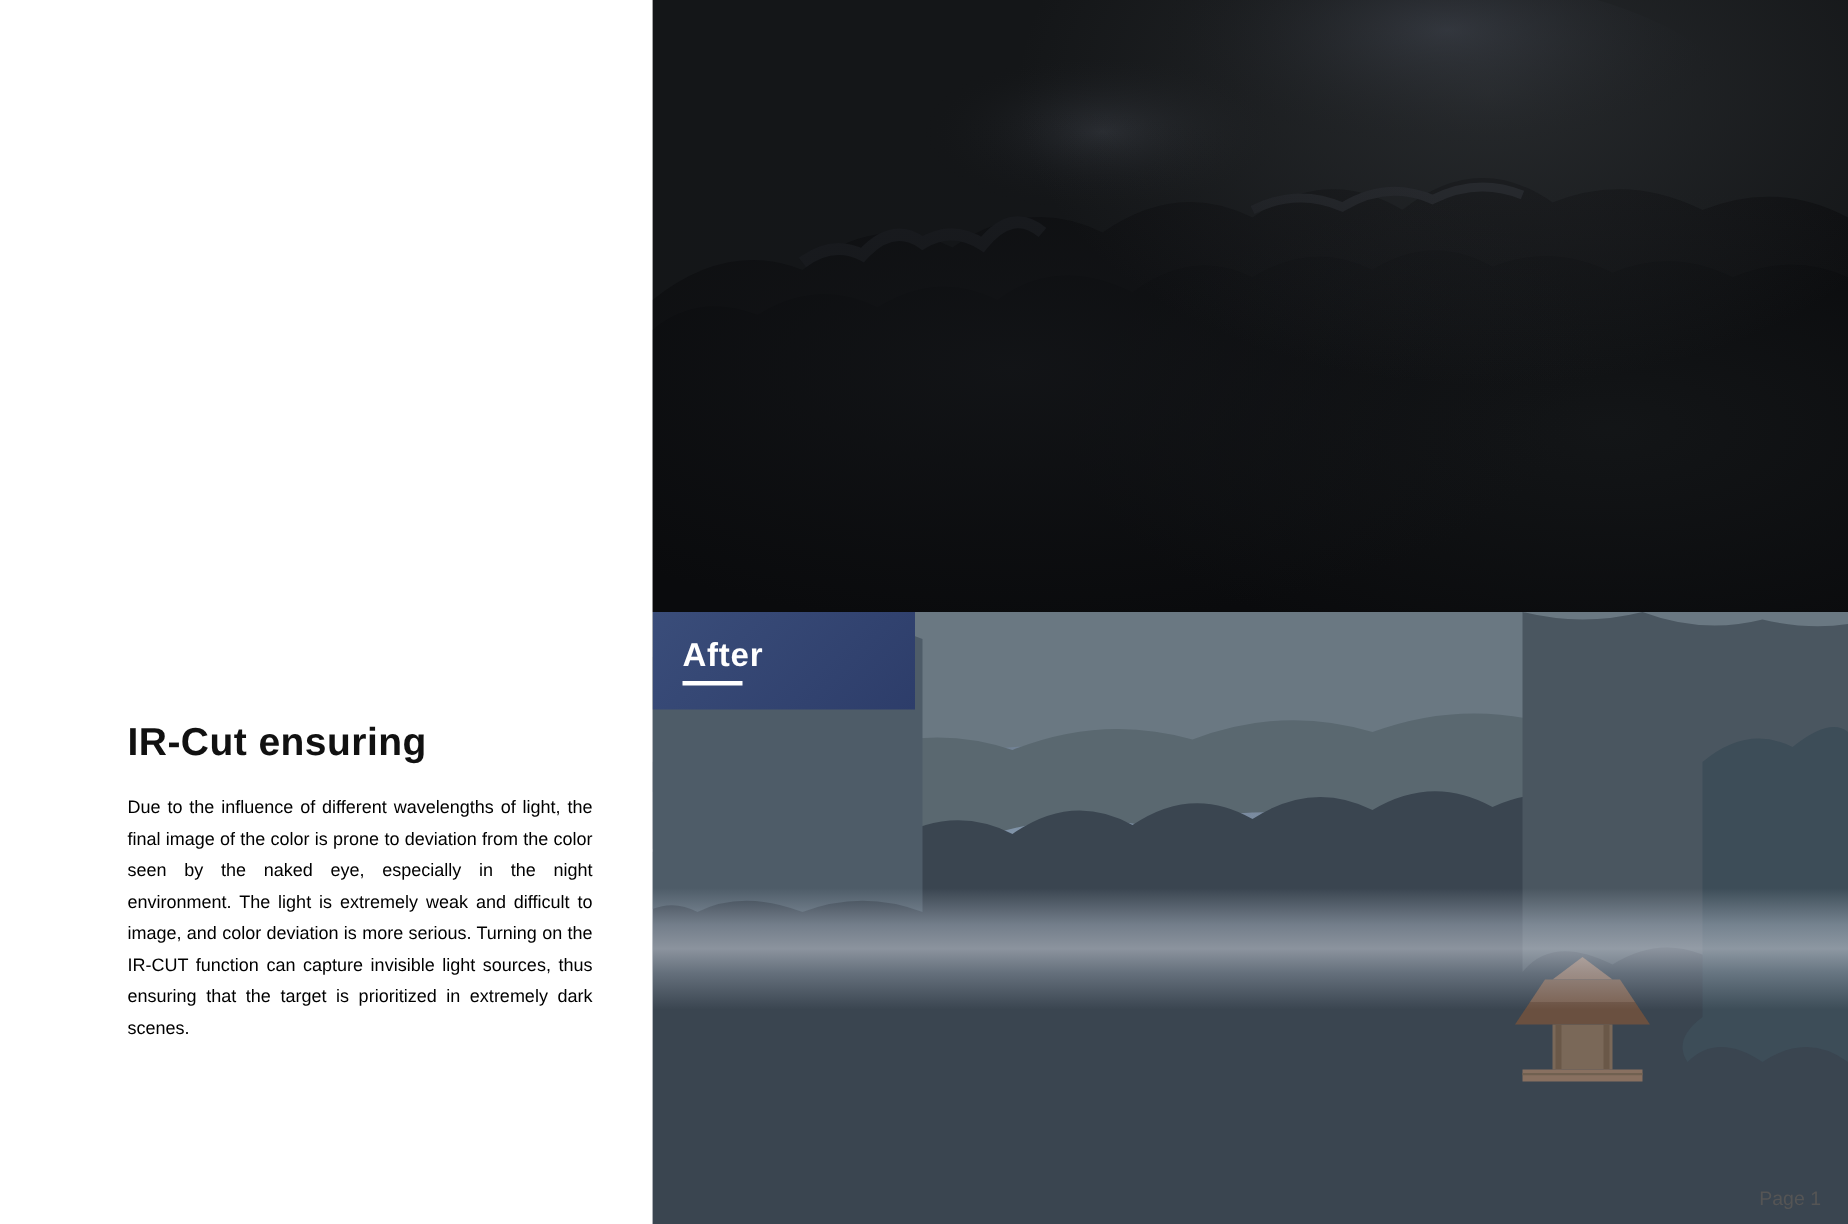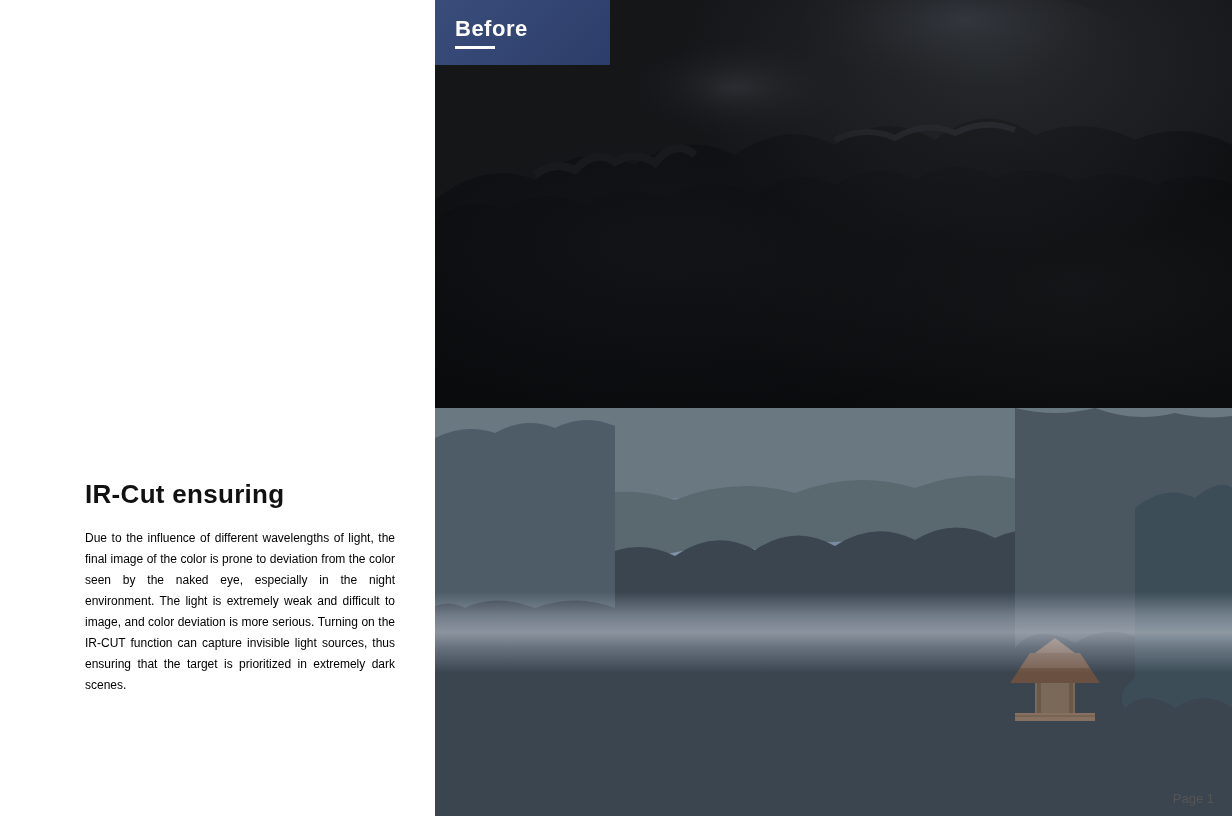--- a/index.html
+++ b/index.html
@@ -245,24 +245,20 @@
 
           <ellipse cx="480" cy="80" rx="250" ry="100" fill="url(#skyGlow)"></ellipse>
           <ellipse cx="300" cy="120" rx="180" ry="80" fill="url(#cloudGlow)"></ellipse>
 
           <path d="M0,200 Q50,160 100,180 Q150,140 200,165 Q250,130 300,155 Q350,120 400,145 Q450,110 500,140 Q550,100 600,135 Q650,115 700,140 Q750,120 797,145 L797,408 L0,408 Z" fill="#0d0e10"></path>
           <path d="M0,220 Q30,195 70,210 Q110,185 150,205 Q190,180 230,200 Q270,170 320,195 Q360,165 400,185 Q440,160 480,180 Q520,155 560,178 Q600,162 640,182 Q680,165 720,185 Q760,168 797,185 L797,408 L0,408 Z" fill="#0a0b0d"></path>
 
           <path d="M100,175 Q120,160 140,170 Q160,148 180,162 Q200,150 220,163 Q240,138 260,155" stroke="#1a1c20" stroke-width="8" fill="none"></path>
           <path d="M400,140 Q430,125 460,138 Q490,120 520,133 Q550,118 580,130" stroke="#1c1e22" stroke-width="6" fill="none"></path>
         </svg>
-      </div>
-      <div class="label-banner">
-        <span class="label-text">Before</span>
-        <div class="label-underline"></div>
       </div>
     </div>
   </div>
 
   <div class="image-container">
     <div class="image-after">
       <div class="after-scene">
         <svg class="scene-svg" viewBox="0 0 797 408" xmlns="http://www.w3.org/2000/svg">
           <defs>
             <radialGradient id="lakeGrad" cx="40%" cy="50%" r="55%">
@@ -320,17 +316,21 @@
             <rect x="14" y="15" width="4" height="30" fill="#6a5848"></rect>
 
             <rect x="-40" y="45" width="80" height="8" fill="#887060"></rect>
 
             <line x1="-40" y1="48" x2="40" y2="48" stroke="#706050" stroke-width="1.5"></line>
           </g>
 
           <path d="M700,100 Q730,75 760,90 Q785,70 797,80 L797,300 Q770,280 740,300 Q710,280 690,300 Q680,285 700,270 Z" fill="#3d4d58"></path>
         </svg>
       </div>
+      <div class="label-banner">
+        <span class="label-text">After</span>
+        <div class="label-underline"></div>
+      </div>
     </div>
   </div>
 
   <div class="page-number">Page 1</div>
 </div>
 
 </body></html>

